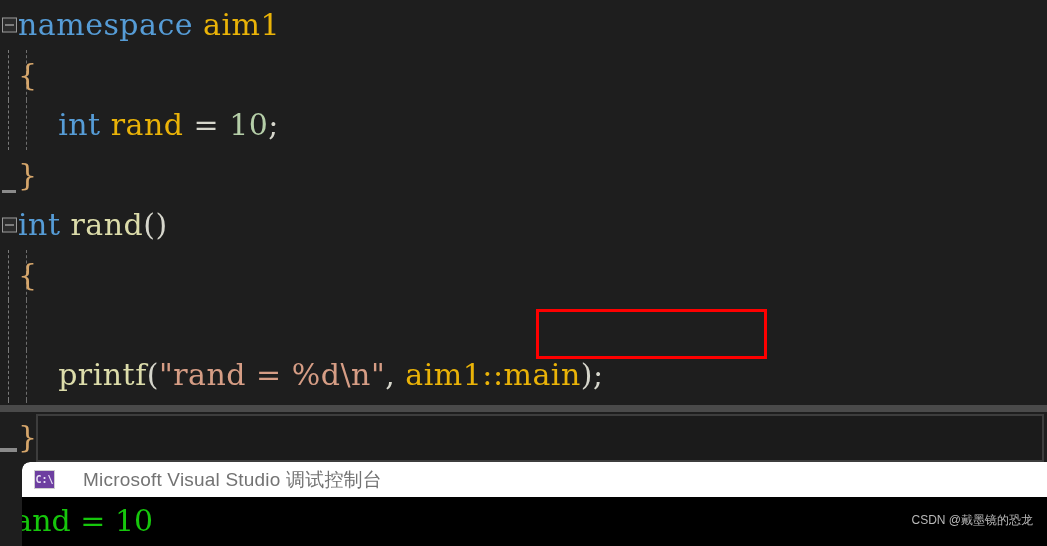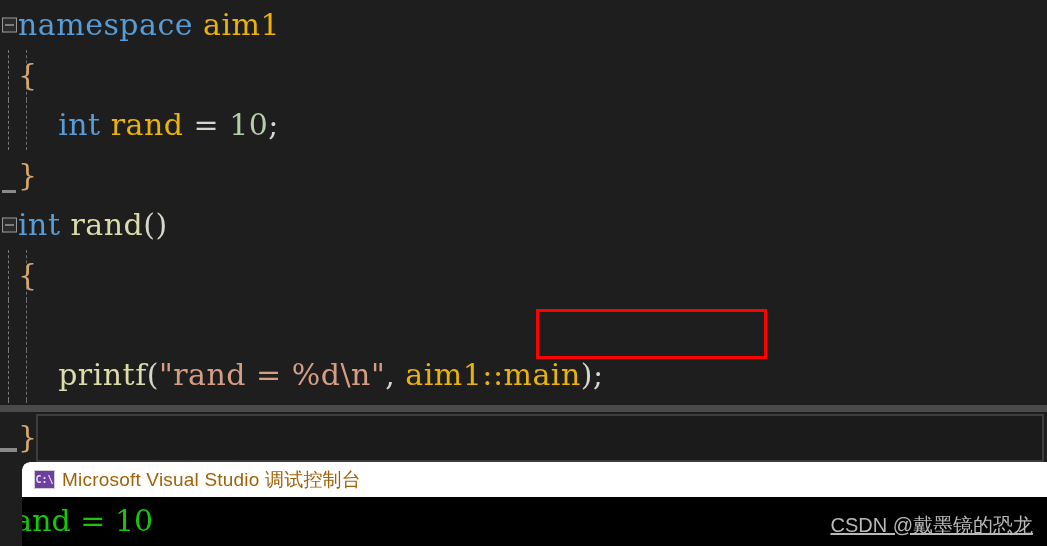--- a/index.html
+++ b/index.html
@@ -186,22 +186,22 @@
     align-items: center;
     justify-content: center;
     color: #e8e0f5;
     font-family: "DejaVu Sans Mono", "Liberation Mono", monospace;
     font-size: 10px;
     font-weight: bold;
     line-height: 1;
     flex: none;
   }
   #console-title-text {
-    margin-left: 7px;
-    color: #a16207;
+    margin-left: 28px;
+    color: #737373;
     font-family: "Liberation Sans", "DejaVu Sans", sans-serif;
     font-size: 19px;
     letter-spacing: 0.2px;
     white-space: nowrap;
   }
   #console-body {
     position: relative;
     height: 49px;
     background: #000000;
   }
@@ -216,24 +216,23 @@
     white-space: pre;
   }
 
   
   #watermark {
     position: absolute;
     right: 14px;
     top: 512px;
     color: #b9b9b9;
     font-family: "Liberation Sans", "DejaVu Sans", sans-serif;
-    font-size: 20px;
+    font-size: 12px;
     white-space: nowrap;
     z-index: 5;
-    text-decoration: underline;
   }
 
   
   #left-edge-strip {
     position: absolute;
     left: 0;
     top: 462px;
     width: 22px;
     height: 84px;
     background: #1e1e1e;

